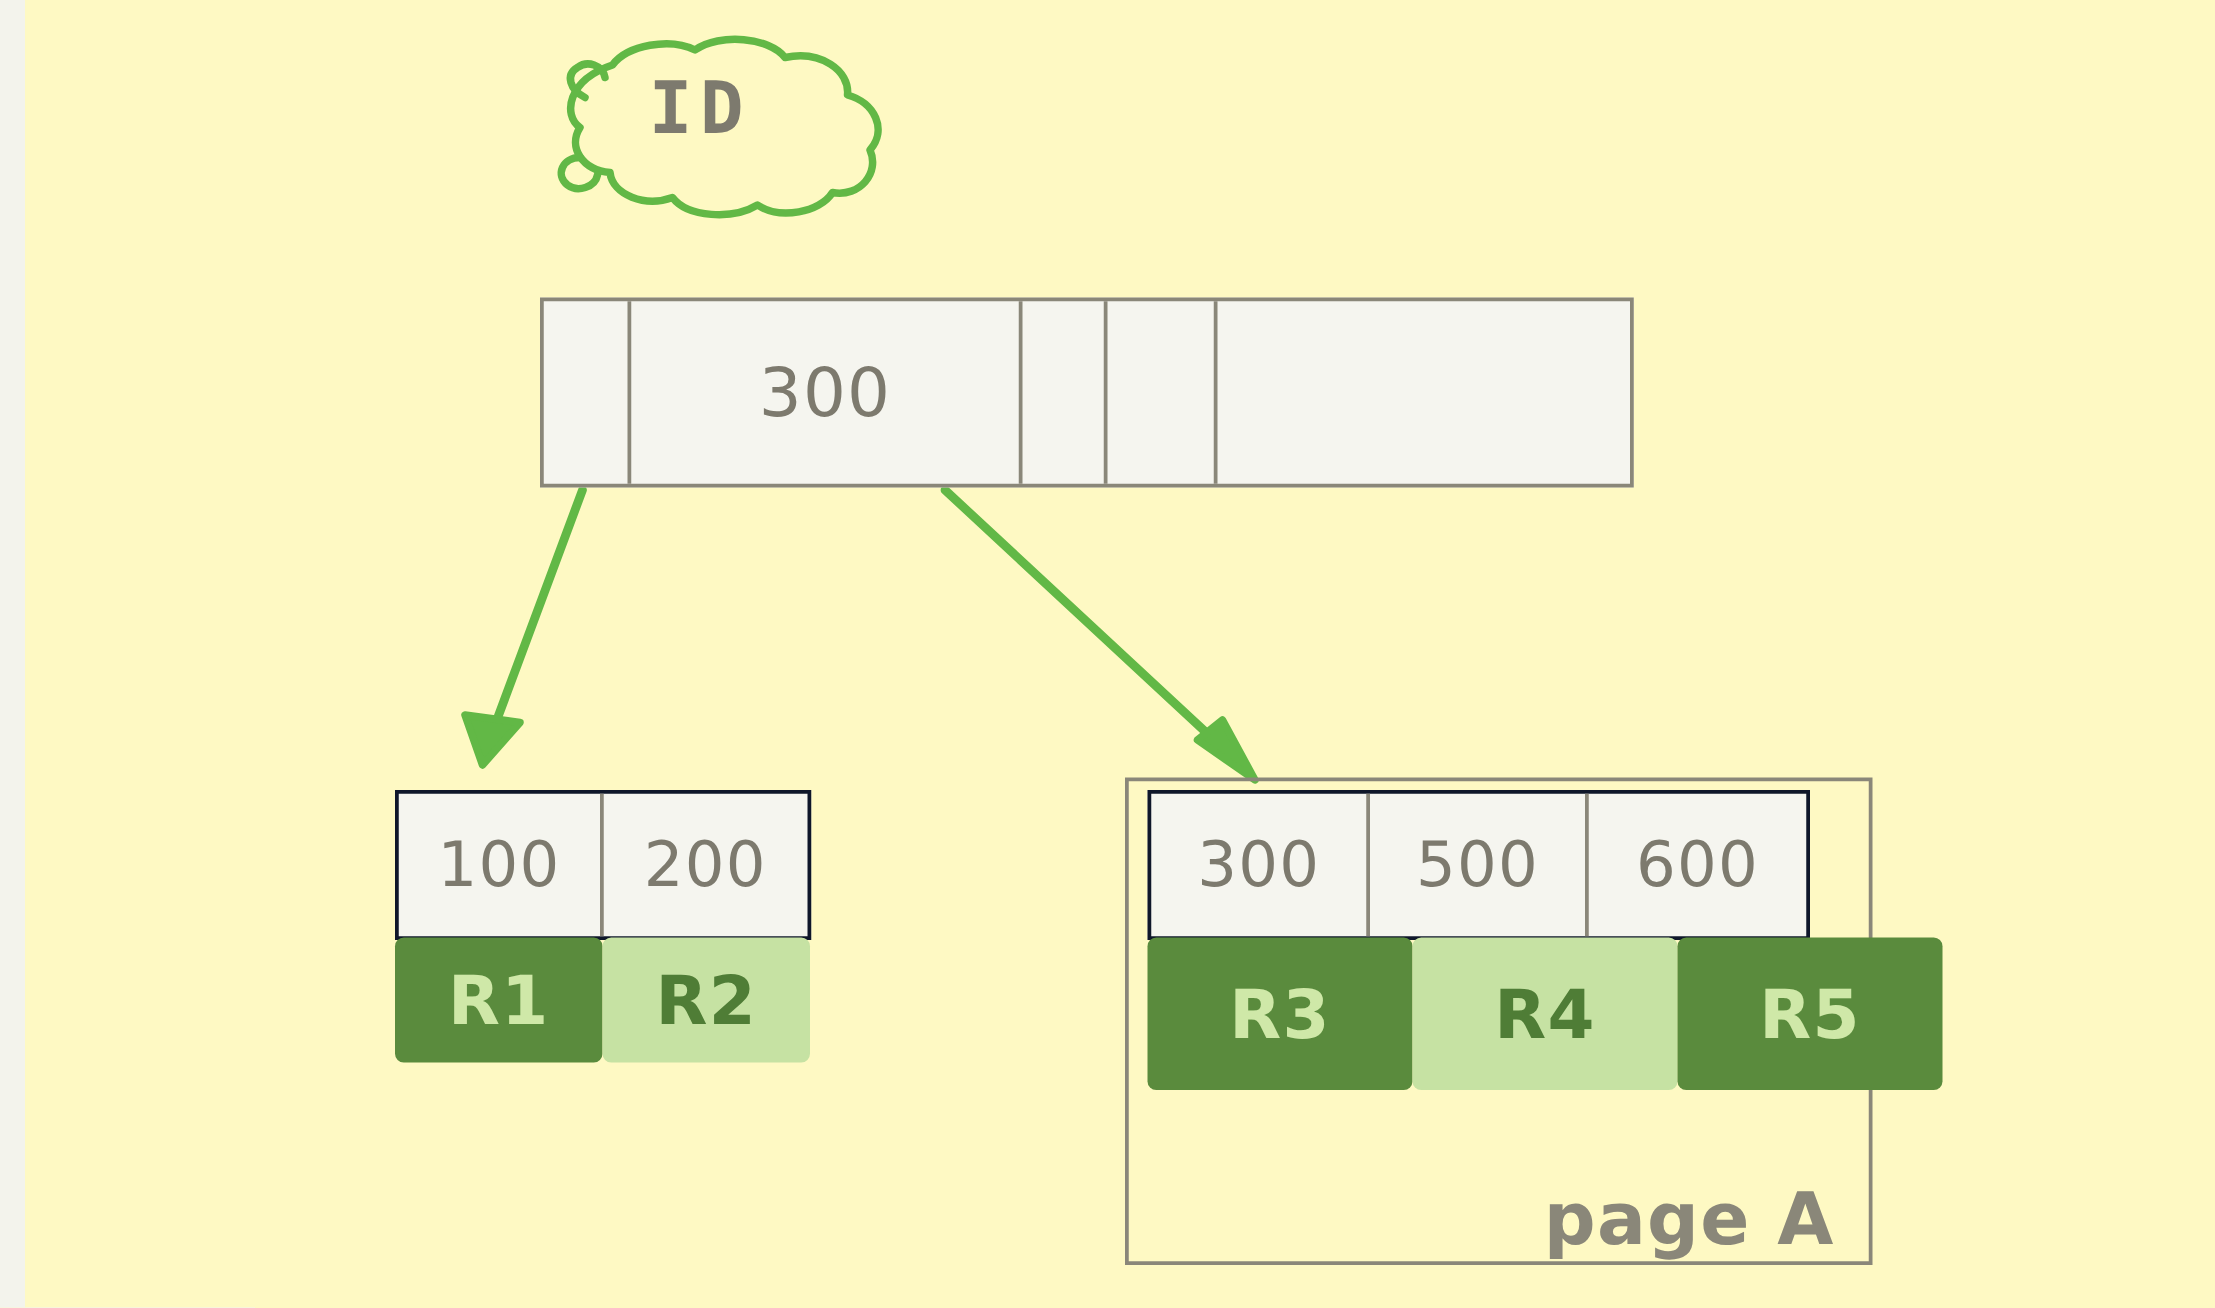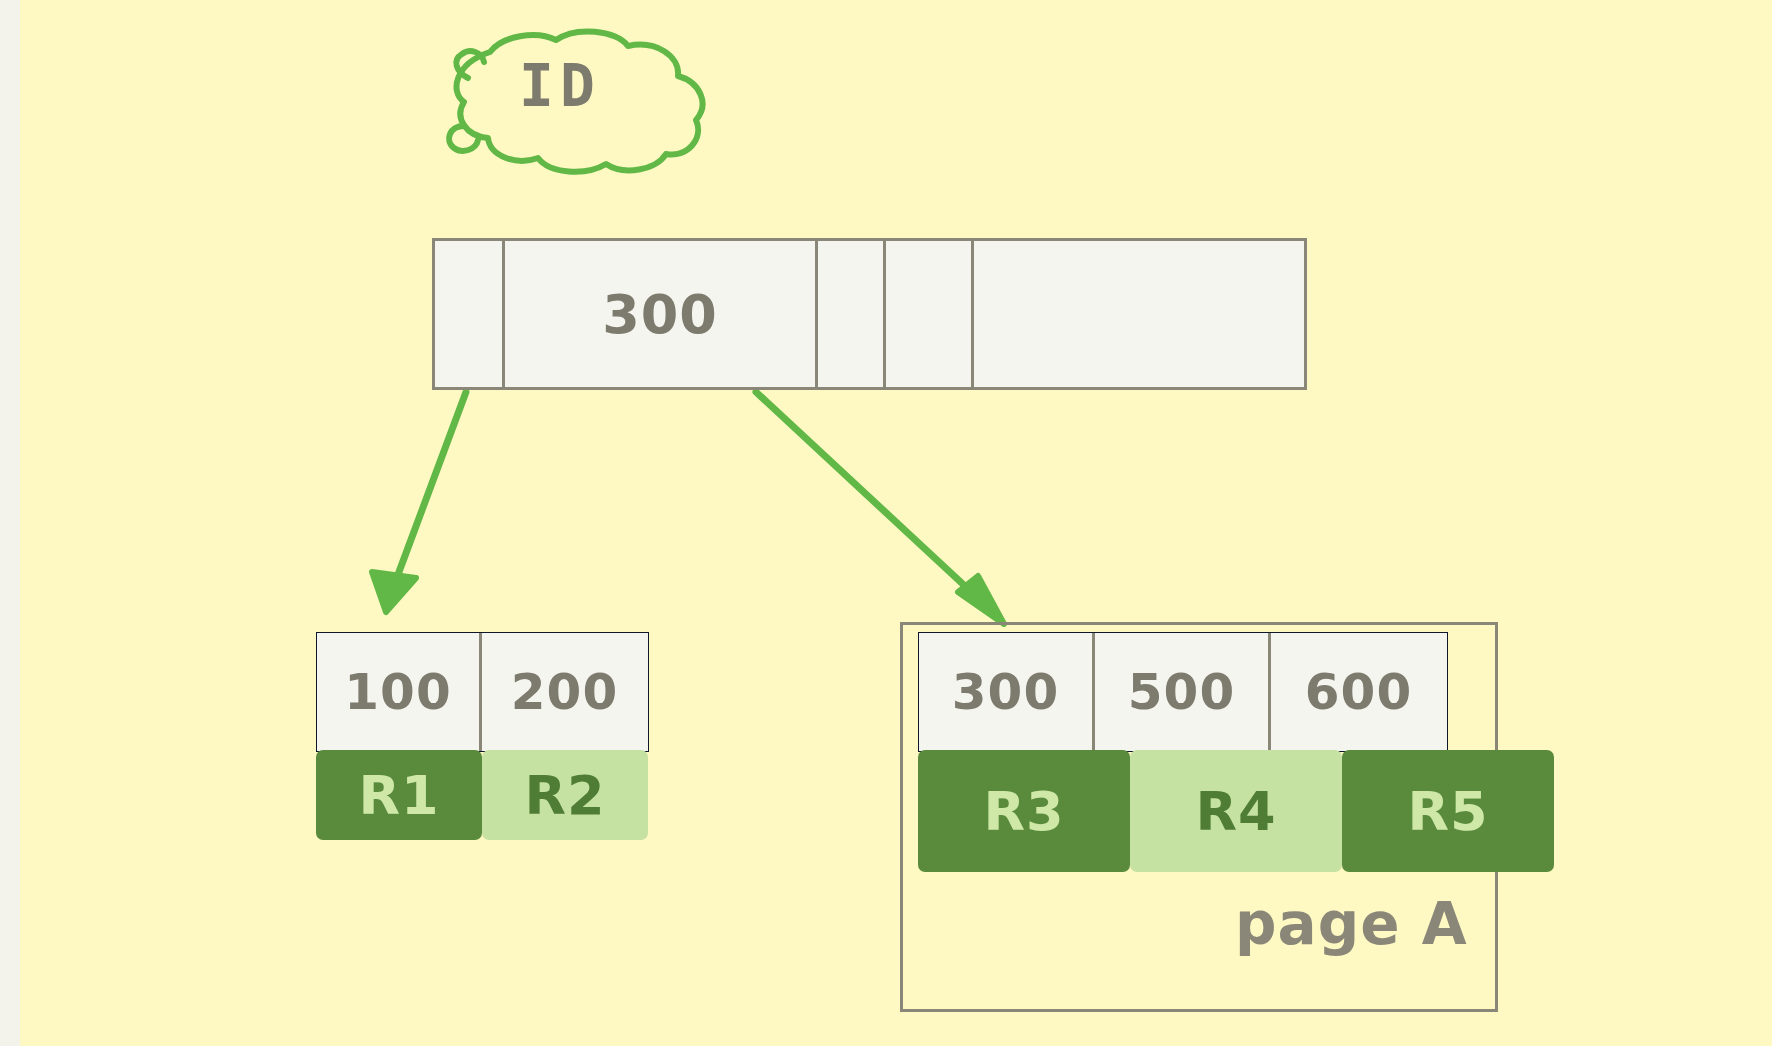--- a/index.html
+++ b/index.html
@@ -45,42 +45,42 @@
     background: #f5f5ef;
     display: flex;
   }
   .cell {
     box-sizing: border-box;
     border-right: 3px solid #8a8779;
     display: flex;
     align-items: center;
     justify-content: center;
     font-size: 54px;
-    font-weight: 700;
+    font-weight: 400;
     color: #7d7a6e;
     letter-spacing: 1px;
     font-family: "DejaVu Sans", sans-serif;
     background: transparent;
   }
   .cell:last-child { border-right: none; }
   .cell.ptr { }
   .cell.key { }
 
   #root-node {
     left: 412px;
     top: 238px;
     width: 875px;
     height: 152px;
   }
 
   
   .leaf-keys {
     position: absolute;
     box-sizing: border-box;
-    border: 1px solid #0f172a;
+    border: 3px solid #0f172a;
     background: #f5f5ef;
     display: flex;
   }
   .leaf-keys .cell {
     font-size: 50px;
   }
   .rec-row {
     position: absolute;
     display: flex;
   }
@@ -107,37 +107,37 @@
   #leaf-left-keys {
     left: 296px;
     top: 632px;
     width: 333px;
     height: 120px;
   }
   #leaf-left-recs {
     left: 296px;
     top: 750px;
   }
-  #leaf-left-recs .rec { width: 166px; height: 90px; }
+  #leaf-left-recs .rec { width: 166px; height: 100px; }
 
   
   #page-a-box {
     position: absolute;
     left: 880px;
     top: 622px;
     width: 598px;
     height: 390px;
     box-sizing: border-box;
     border: 3px solid #8a8779;
     background: transparent;
   }
   #page-a-label {
     position: absolute;
     left: 1215px;
-    top: 890px;
+    top: 941px;
     font-size: 58px;
     font-weight: 600;
     color: #8a8779;
     letter-spacing: 1px;
     font-family: "DejaVu Sans", sans-serif;
   }
   #leaf-right-keys {
     left: 898px;
     top: 632px;
     width: 530px;

